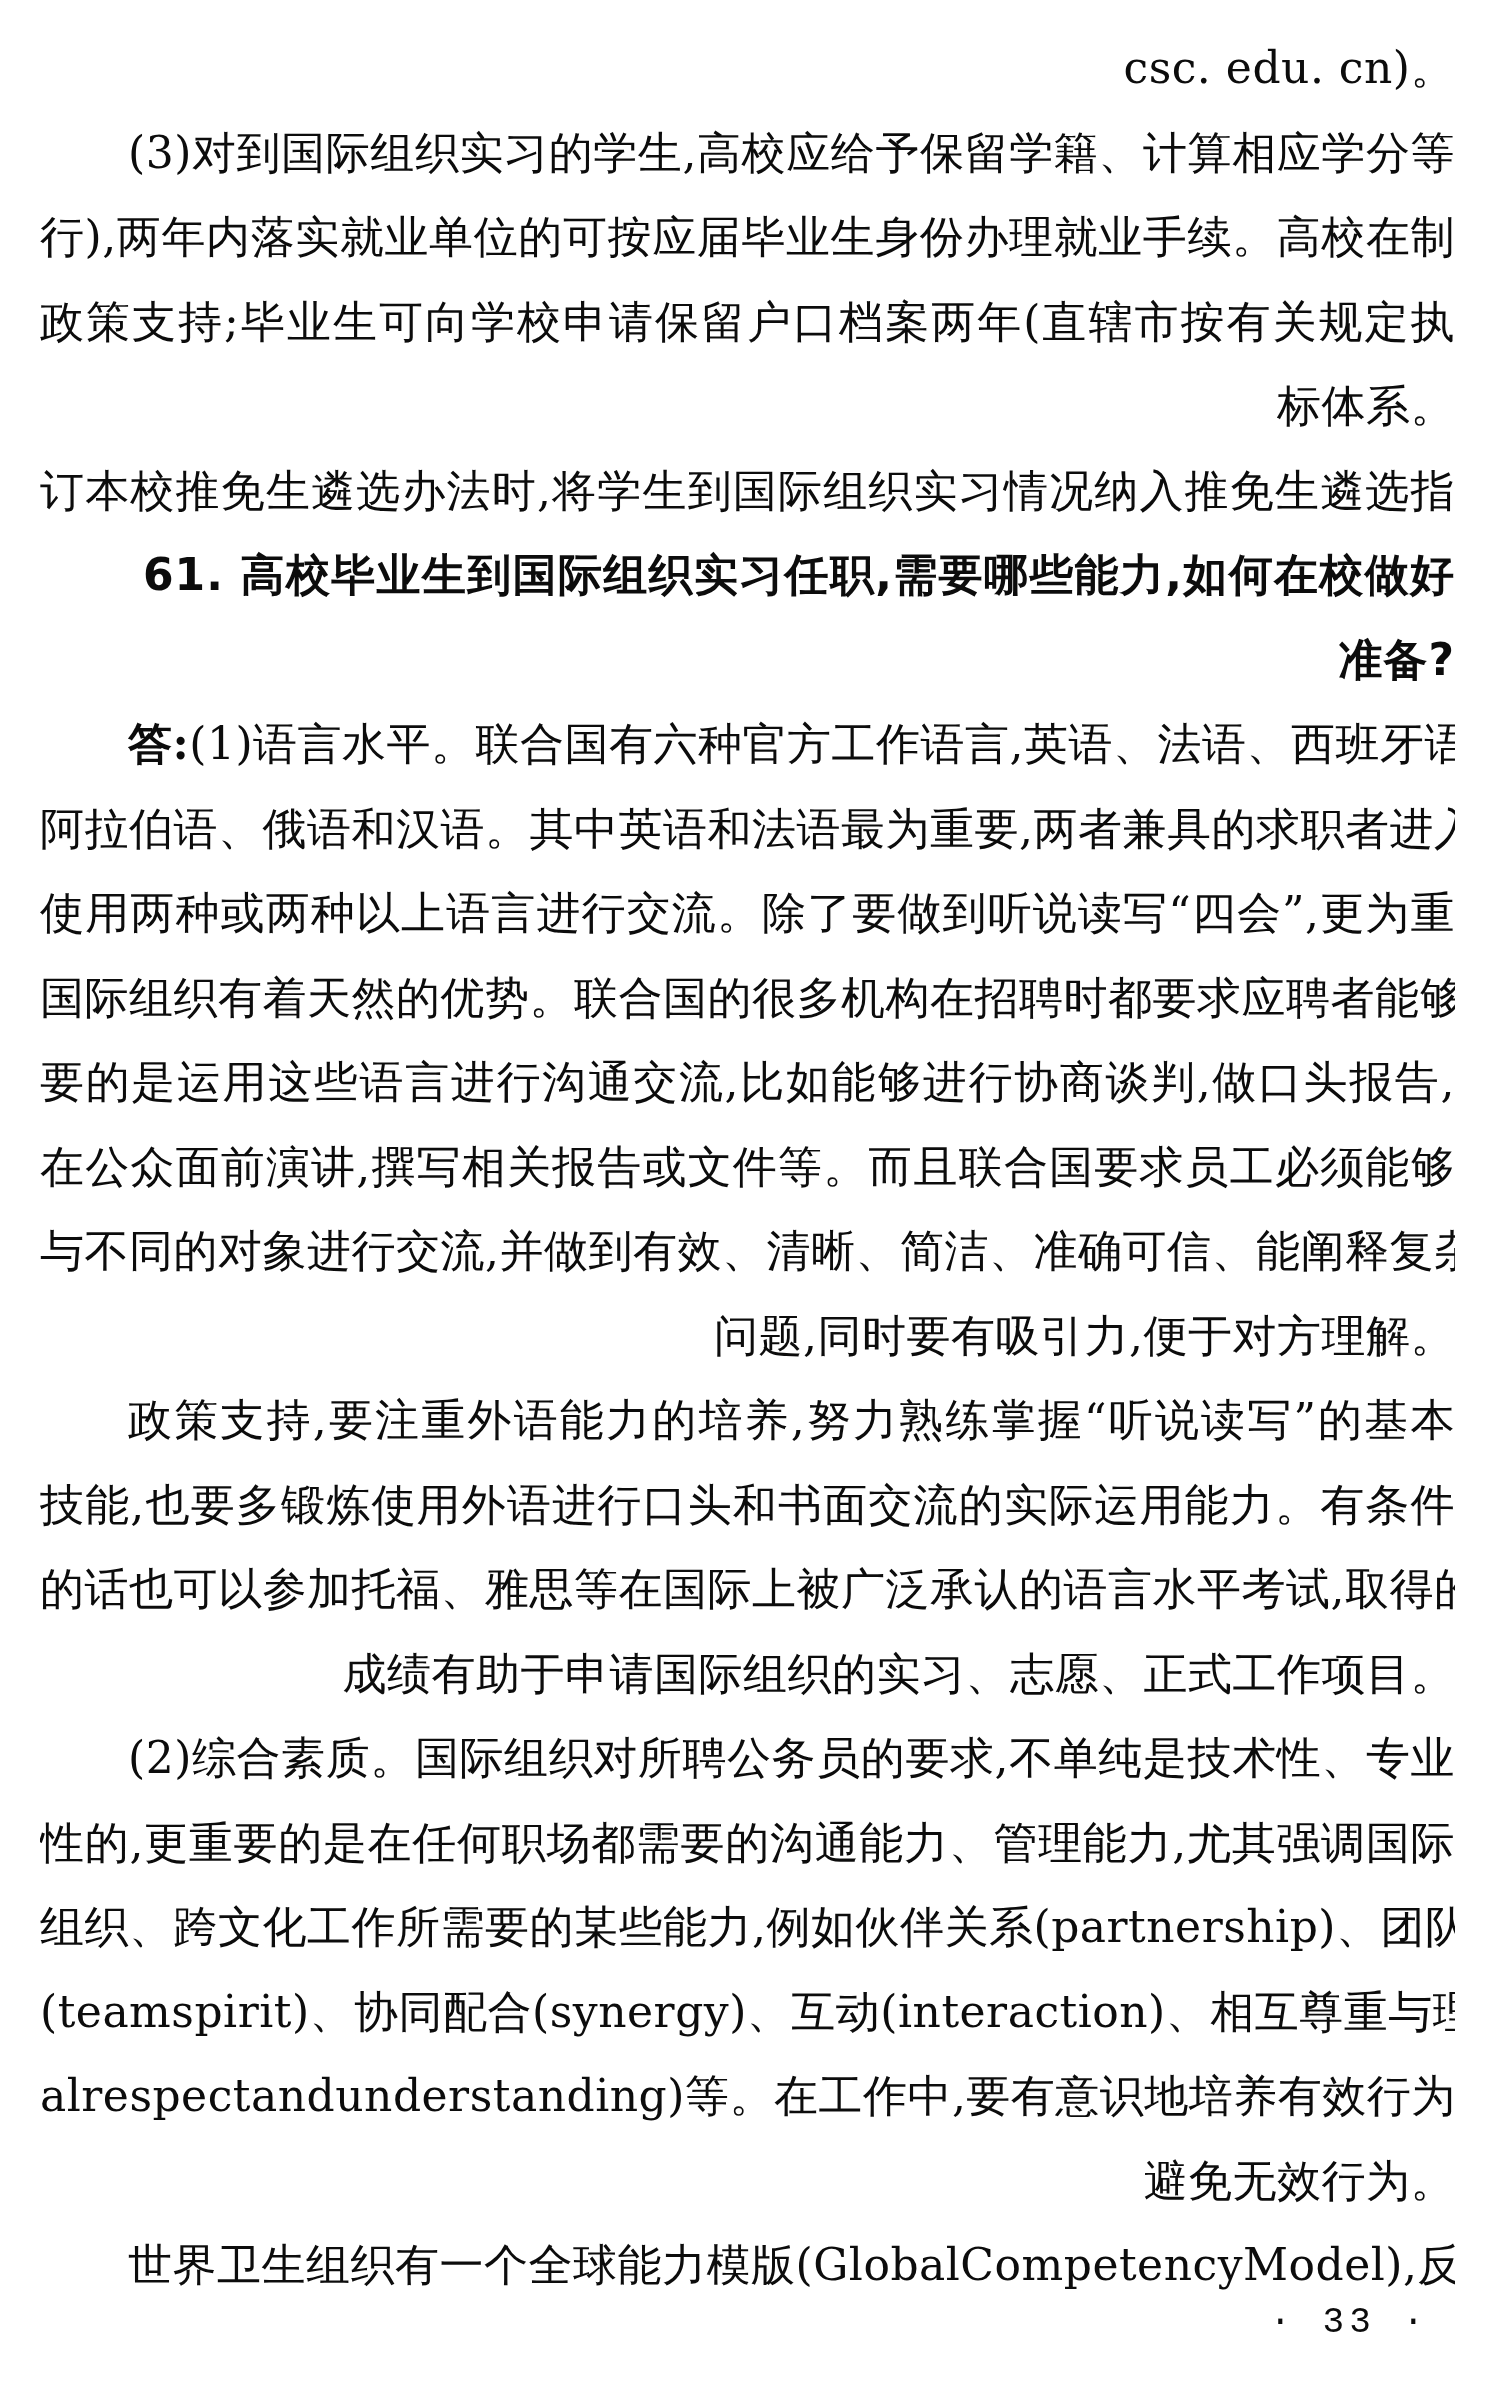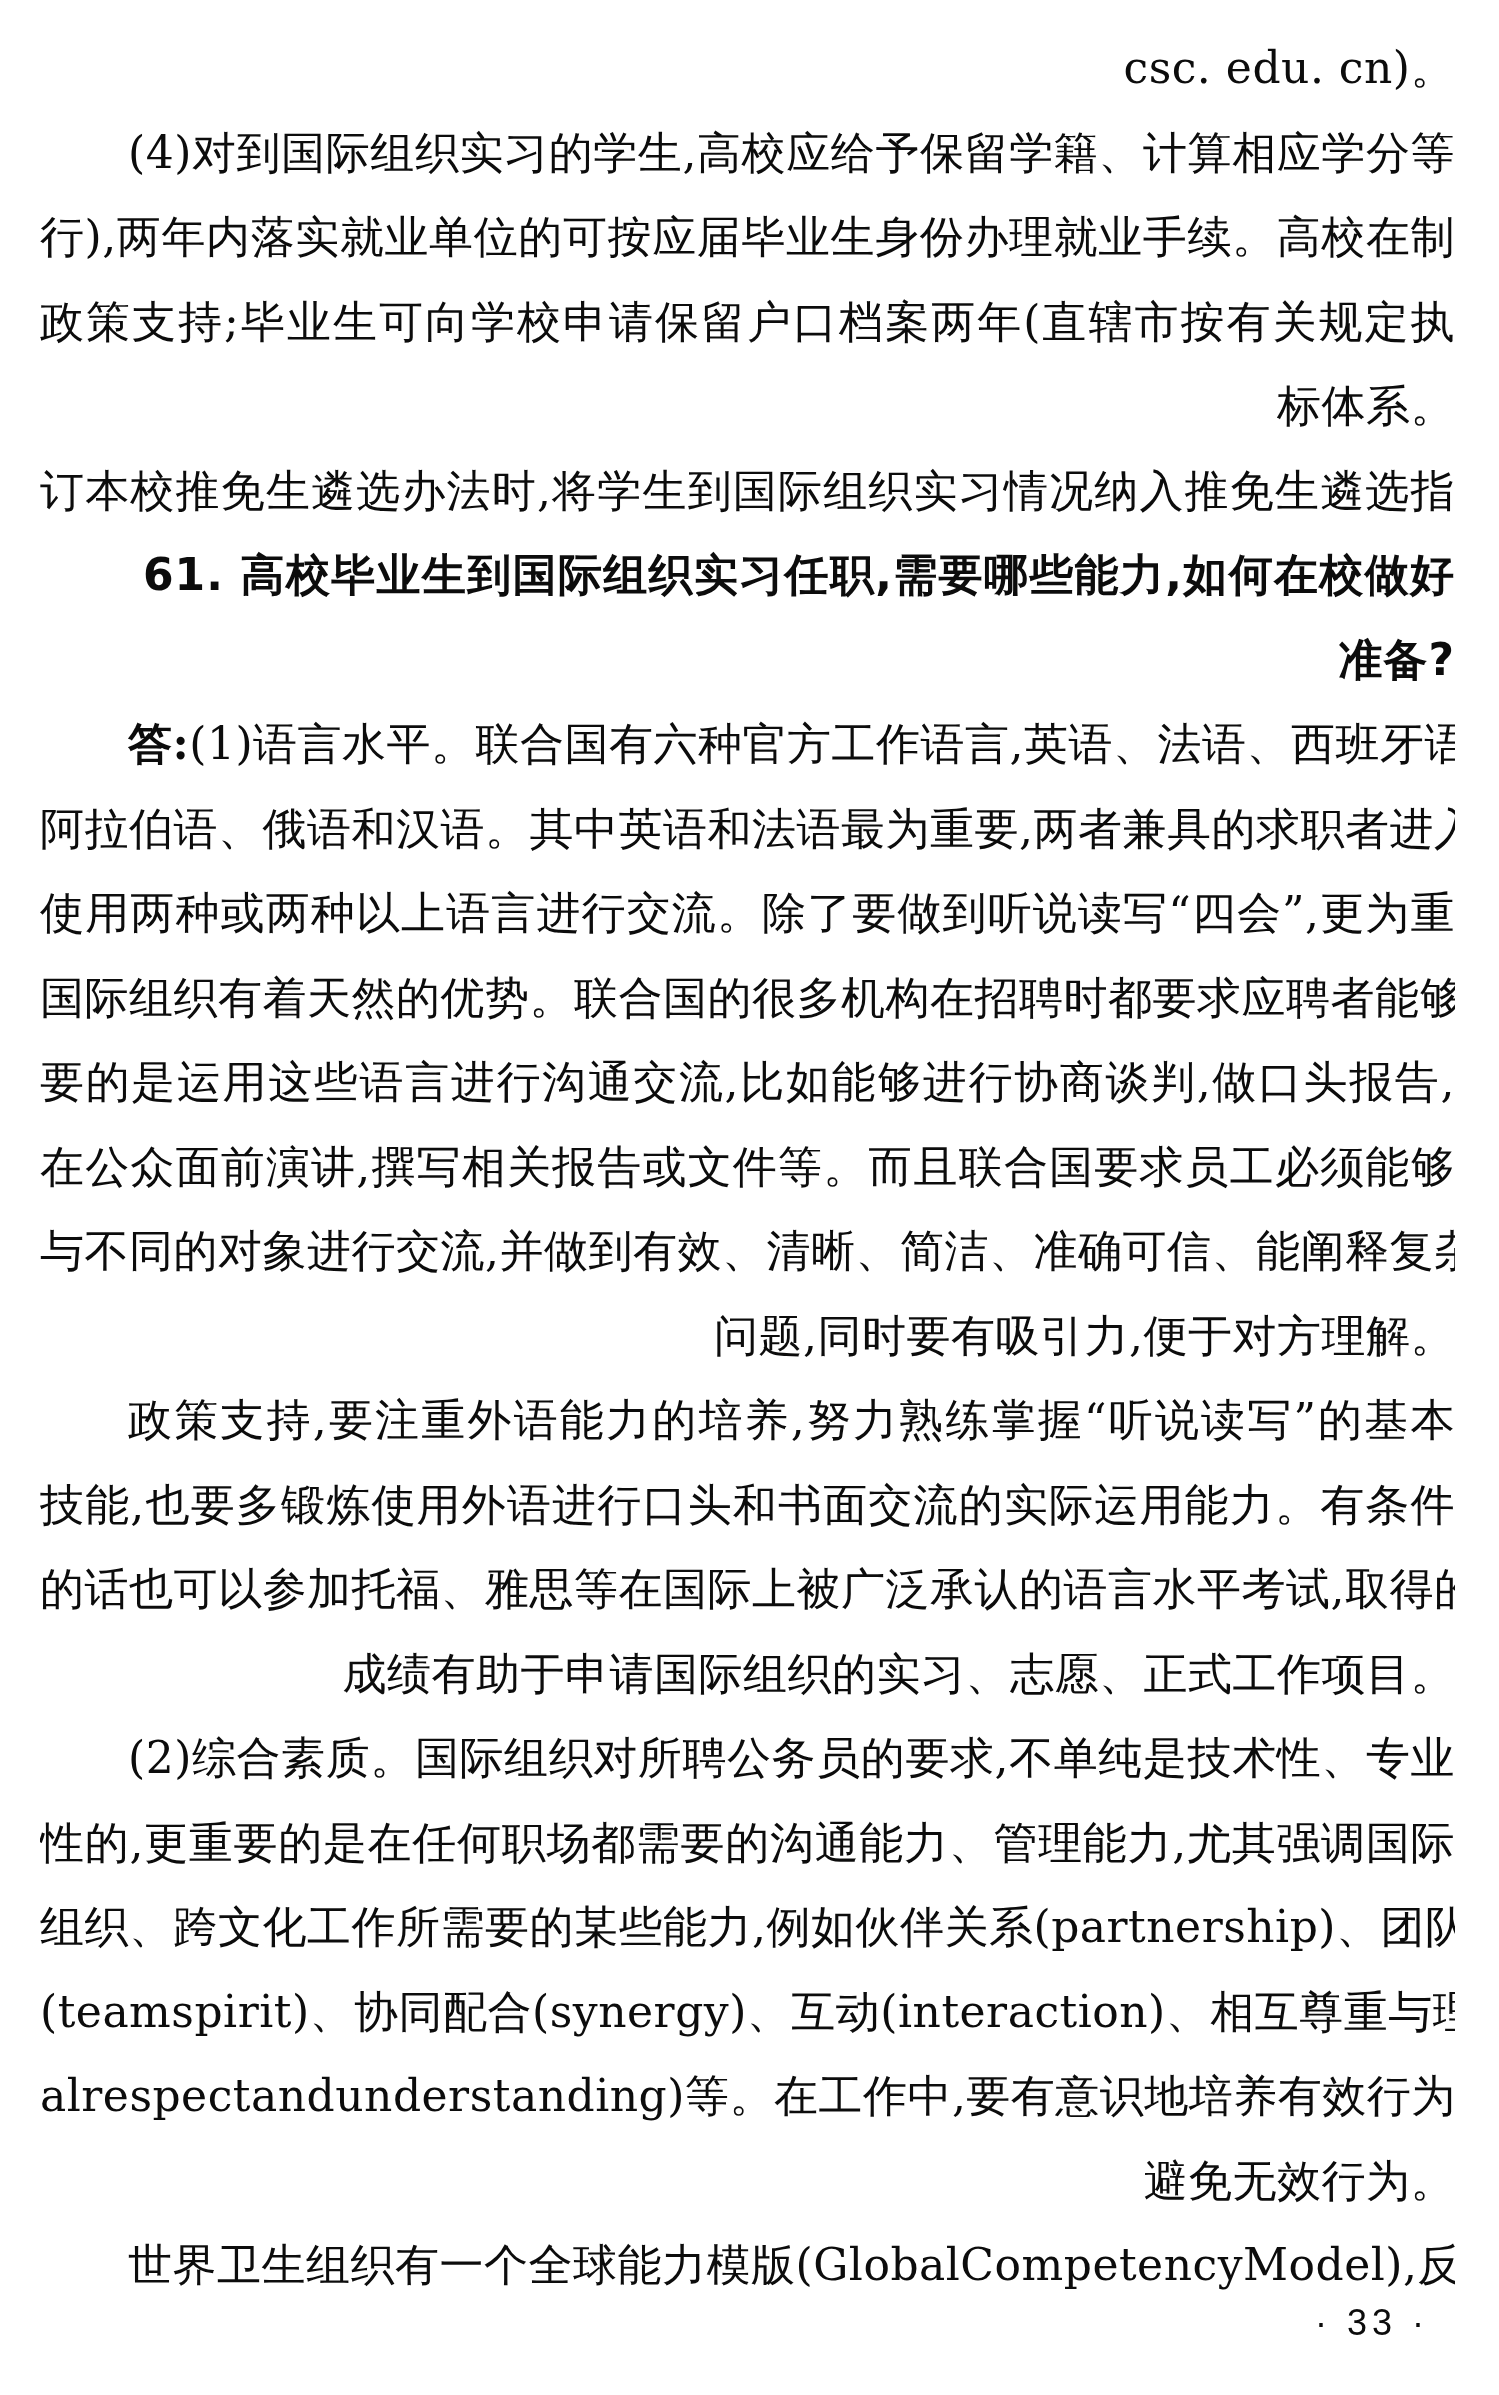--- a/index.html
+++ b/index.html
@@ -47,30 +47,30 @@
   .line b {
     font-weight: 700;
   }
   .page-num {
     position: absolute;
     top: 2302px;
     right: 70px;
     font-size: 36px;
     letter-spacing: 5px;
     color: #0c0c0c;
-    font-family: Liberation Sans, sans-serif;
+    font-family: Liberation Mono, monospace;
   }
 </style>
 </head>
 <body>
 
 <div class="page">
   <div class="content">
       <div class="line">csc. edu. cn)。</div>
-      <div class="line indent justify">(4)对到国际组织实习的学生,高校应给予保留学籍、计算相应学分等</div>
+      <div class="line indent justify">(3)对到国际组织实习的学生,高校应给予保留学籍、计算相应学分等</div>
       <div class="line justify">行),两年内落实就业单位的可按应届毕业生身份办理就业手续。高校在制</div>
       <div class="line justify">政策支持;毕业生可向学校申请保留户口档案两年(直辖市按有关规定执</div>
       <div class="line">标体系。</div>
       <div class="line justify">订本校推免生遴选办法时,将学生到国际组织实习情况纳入推免生遴选指</div>
       <div class="line indent justify bold">61. 高校毕业生到国际组织实习任职,需要哪些能力,如何在校做好</div>
       <div class="line bold">准备?</div>
       <div class="line indent justify"><b>答:</b>(1)语言水平。联合国有六种官方工作语言,英语、法语、西班牙语、</div>
       <div class="line justify">阿拉伯语、俄语和汉语。其中英语和法语最为重要,两者兼具的求职者进入</div>
       <div class="line justify">使用两种或两种以上语言进行交流。除了要做到听说读写“四会”,更为重</div>
       <div class="line justify">国际组织有着天然的优势。联合国的很多机构在招聘时都要求应聘者能够</div>

